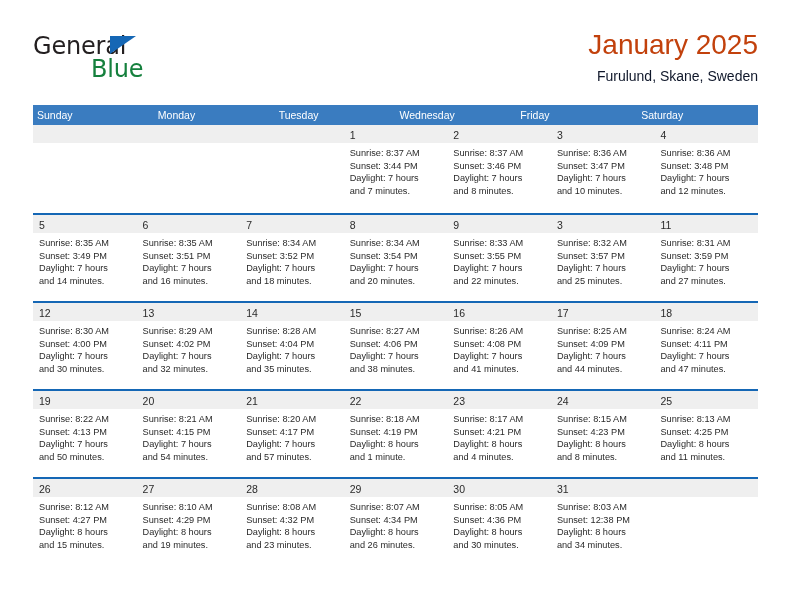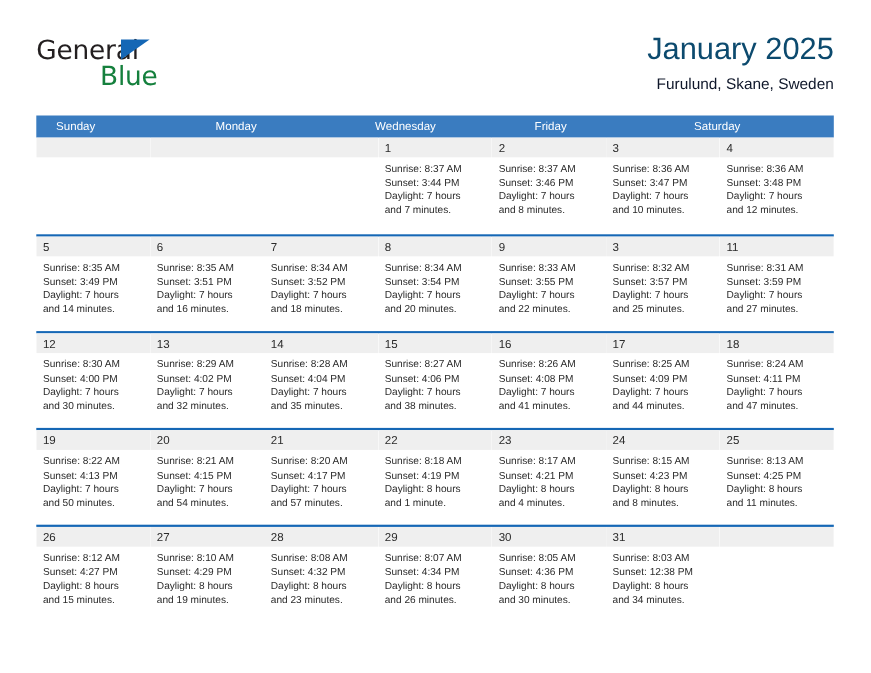--- a/index.html
+++ b/index.html
@@ -67,21 +67,21 @@
   }
   .title-block {
     position: absolute;
     right: 0;
     top: 0;
     text-align: right;
   }
   .cal-title {
     font-size: 28px;
     font-weight: 400;
-    color: #0c4a6e;
+    color: #c2410c;
     line-height: 34px;
     white-space: nowrap;
   }
   .cal-subtitle {
     font-size: 14px;
     font-weight: 400;
     color: #0f172a;
     line-height: 20px;
     margin-top: 4px;
     white-space: nowrap;
@@ -98,21 +98,21 @@
     display: flex;
     width: 100%;
     background: #3a7cc0;
     height: 20px;
   }
   .dow-cell {
     flex: 1 1 0;
     color: #ffffff;
     font-size: 10.5px;
     line-height: 20px;
-    padding-left: 18px;
+    padding-left: 4px;
     box-sizing: border-box;
     white-space: nowrap;
     overflow: hidden;
   }
   .week-row {
     display: flex;
     width: 100%;
     border-top: 2px solid #1567b5;
     height: 88px;
     box-sizing: border-box;
@@ -160,20 +160,21 @@
       <div class="cal-title">January 2025</div>
       <div class="cal-subtitle">Furulund, Skane, Sweden</div>
     </div>
 
   </div>
 
   <div class="calendar">
     <div class="dow-row" id="dow-row">
         <div class="dow-cell">Sunday</div>
         <div class="dow-cell">Monday</div>
+        <div class="dow-cell">Tuesday</div>
         <div class="dow-cell">Wednesday</div>
         <div class="dow-cell">Friday</div>
         <div class="dow-cell">Saturday</div>
       </div>
     <div id="weeks-container">
         <div class="week-row first">
           <div class="day-cell empty">
             <div class="day-num-strip"><span class="day-num"></span></div>
           </div>
           <div class="day-cell empty">

